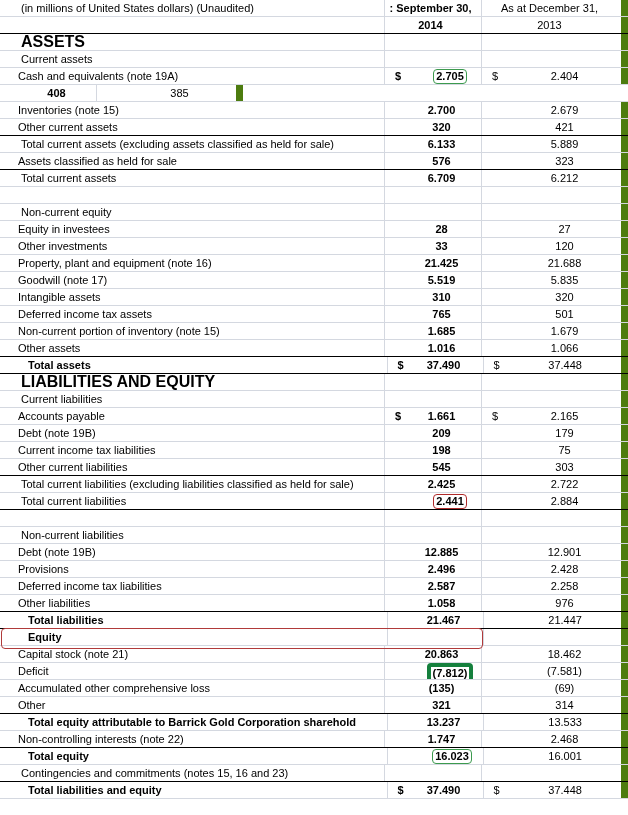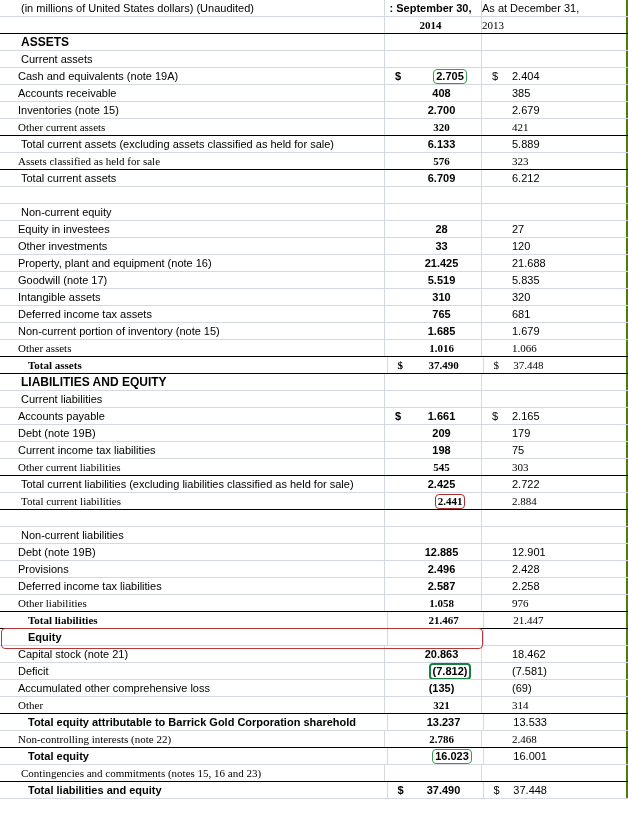--- a/index.html
+++ b/index.html
@@ -1,33 +1,33 @@
 <!DOCTYPE html>
 <html><head>
 <meta charset="utf-8">
 <style>
   html, body { margin:0; padding:0; background:#ffffff; }
   body { width:628px; height:815px; overflow:hidden; position:relative;
          font-family:"Liberation Sans", sans-serif; font-size:11px; color:#000; }
   .sheet { position:absolute; left:0; top:0; width:628px; }
   .row { position:relative; height:17px; display:flex; border-bottom:1px solid #d4d8e0; box-sizing:border-box; }
-  .row.tb { border-bottom:1px solid #000;font-family:Liberation Serif, serif; }
+  .row.tb { border-bottom:1px solid #000; }
   .c { box-sizing:border-box; height:100%; line-height:16px; white-space:nowrap; overflow:hidden; border-right:1px solid #d4d8e0; }
   .c.label { width:385px; padding-left:21px; }
   .c.d1 { width:22px; padding-left:10px; font-weight:bold; border-right:none; }
   .c.v1 { width:75px; text-align:center; padding-right:5px; font-weight:bold; }
   .c.d2 { width:30px; padding-left:10px; border-right:none; }
-  .c.v2 { width:116px; text-align:left; padding-right:4px; border-right:2px solid #4d7c0f; }
+  .c.v2 { width:116px; text-align:center; padding-right:4px; border-right:7px solid #4d7c0f; }
   .indent { padding-left:18px !important; }
-  .section { font-weight:bold; font-size:12px; }
+  .section { font-weight:bold; font-size:16px; }
   .boldlabel { font-weight:bold;margin-left:7px; }
   .hl { display:inline-block; padding:0 2px; line-height:13px; border-radius:4px;margin-left:17px; }
   .hl-green { border:1px solid #3c9a4e; }
   .hl-red { border:1px solid #b02a2a; }
-  .hl-red-thick { border:2px solid #15803d; border-radius:4px; }
+  .hl-red-thick { border:4px solid #15803d; border-radius:4px; }
   .tl-outline { position:absolute; left:1px; top:628px; width:480px; height:19px; border:1px solid #b03a3a; border-radius:4px; pointer-events:none; }
 </style>
 </head>
 <body>
 
 <div class="sheet">
   <div class="row">
     <div class="c label">(in millions of United States dollars) (Unaudited)</div>
     <div class="c v1" style="width:97px;">: September 30,</div>
     <div class="c v2" style="width:146px;">As at December 31,</div>
@@ -53,21 +53,20 @@
         <div class="c v2"></div>
       </div>
       <div class="row">
         <div class="c label indent">Cash and equivalents (note 19A)</div>
         <div class="c d1">$</div>
         <div class="c v1"><span class="hl hl-green">2.705</span></div>
         <div class="c d2">$</div>
         <div class="c v2">2.404</div>
       </div>
       <div class="row">
-        <div class="c label indent">Accounts receivable</div>
         <div class="c d1"></div>
         <div class="c v1"><span>408</span></div>
         <div class="c d2"></div>
         <div class="c v2">385</div>
       </div>
       <div class="row">
         <div class="c label indent">Inventories (note 15)</div>
         <div class="c d1"></div>
         <div class="c v1"><span>2.700</span></div>
         <div class="c d2"></div>
@@ -148,21 +147,21 @@
         <div class="c d1"></div>
         <div class="c v1"><span>310</span></div>
         <div class="c d2"></div>
         <div class="c v2">320</div>
       </div>
       <div class="row">
         <div class="c label indent">Deferred income tax assets</div>
         <div class="c d1"></div>
         <div class="c v1"><span>765</span></div>
         <div class="c d2"></div>
-        <div class="c v2">681</div>
+        <div class="c v2">501</div>
       </div>
       <div class="row">
         <div class="c label indent">Non-current portion of inventory (note 15)</div>
         <div class="c d1"></div>
         <div class="c v1"><span>1.685</span></div>
         <div class="c d2"></div>
         <div class="c v2">1.679</div>
       </div>
       <div class="row tb">
         <div class="c label indent">Other assets</div>
@@ -321,21 +320,21 @@
       <div class="row">
         <div class="c label boldlabel">Total equity attributable to Barrick Gold Corporation sharehold</div>
         <div class="c d1"></div>
         <div class="c v1"><span>13.237</span></div>
         <div class="c d2"></div>
         <div class="c v2">13.533</div>
       </div>
       <div class="row tb">
         <div class="c label indent">Non-controlling interests (note 22)</div>
         <div class="c d1"></div>
-        <div class="c v1"><span>2.786</span></div>
+        <div class="c v1"><span>1.747</span></div>
         <div class="c d2"></div>
         <div class="c v2">2.468</div>
       </div>
       <div class="row">
         <div class="c label boldlabel">Total equity</div>
         <div class="c d1"></div>
         <div class="c v1"><span class="hl hl-green">16.023</span></div>
         <div class="c d2"></div>
         <div class="c v2">16.001</div>
       </div>

